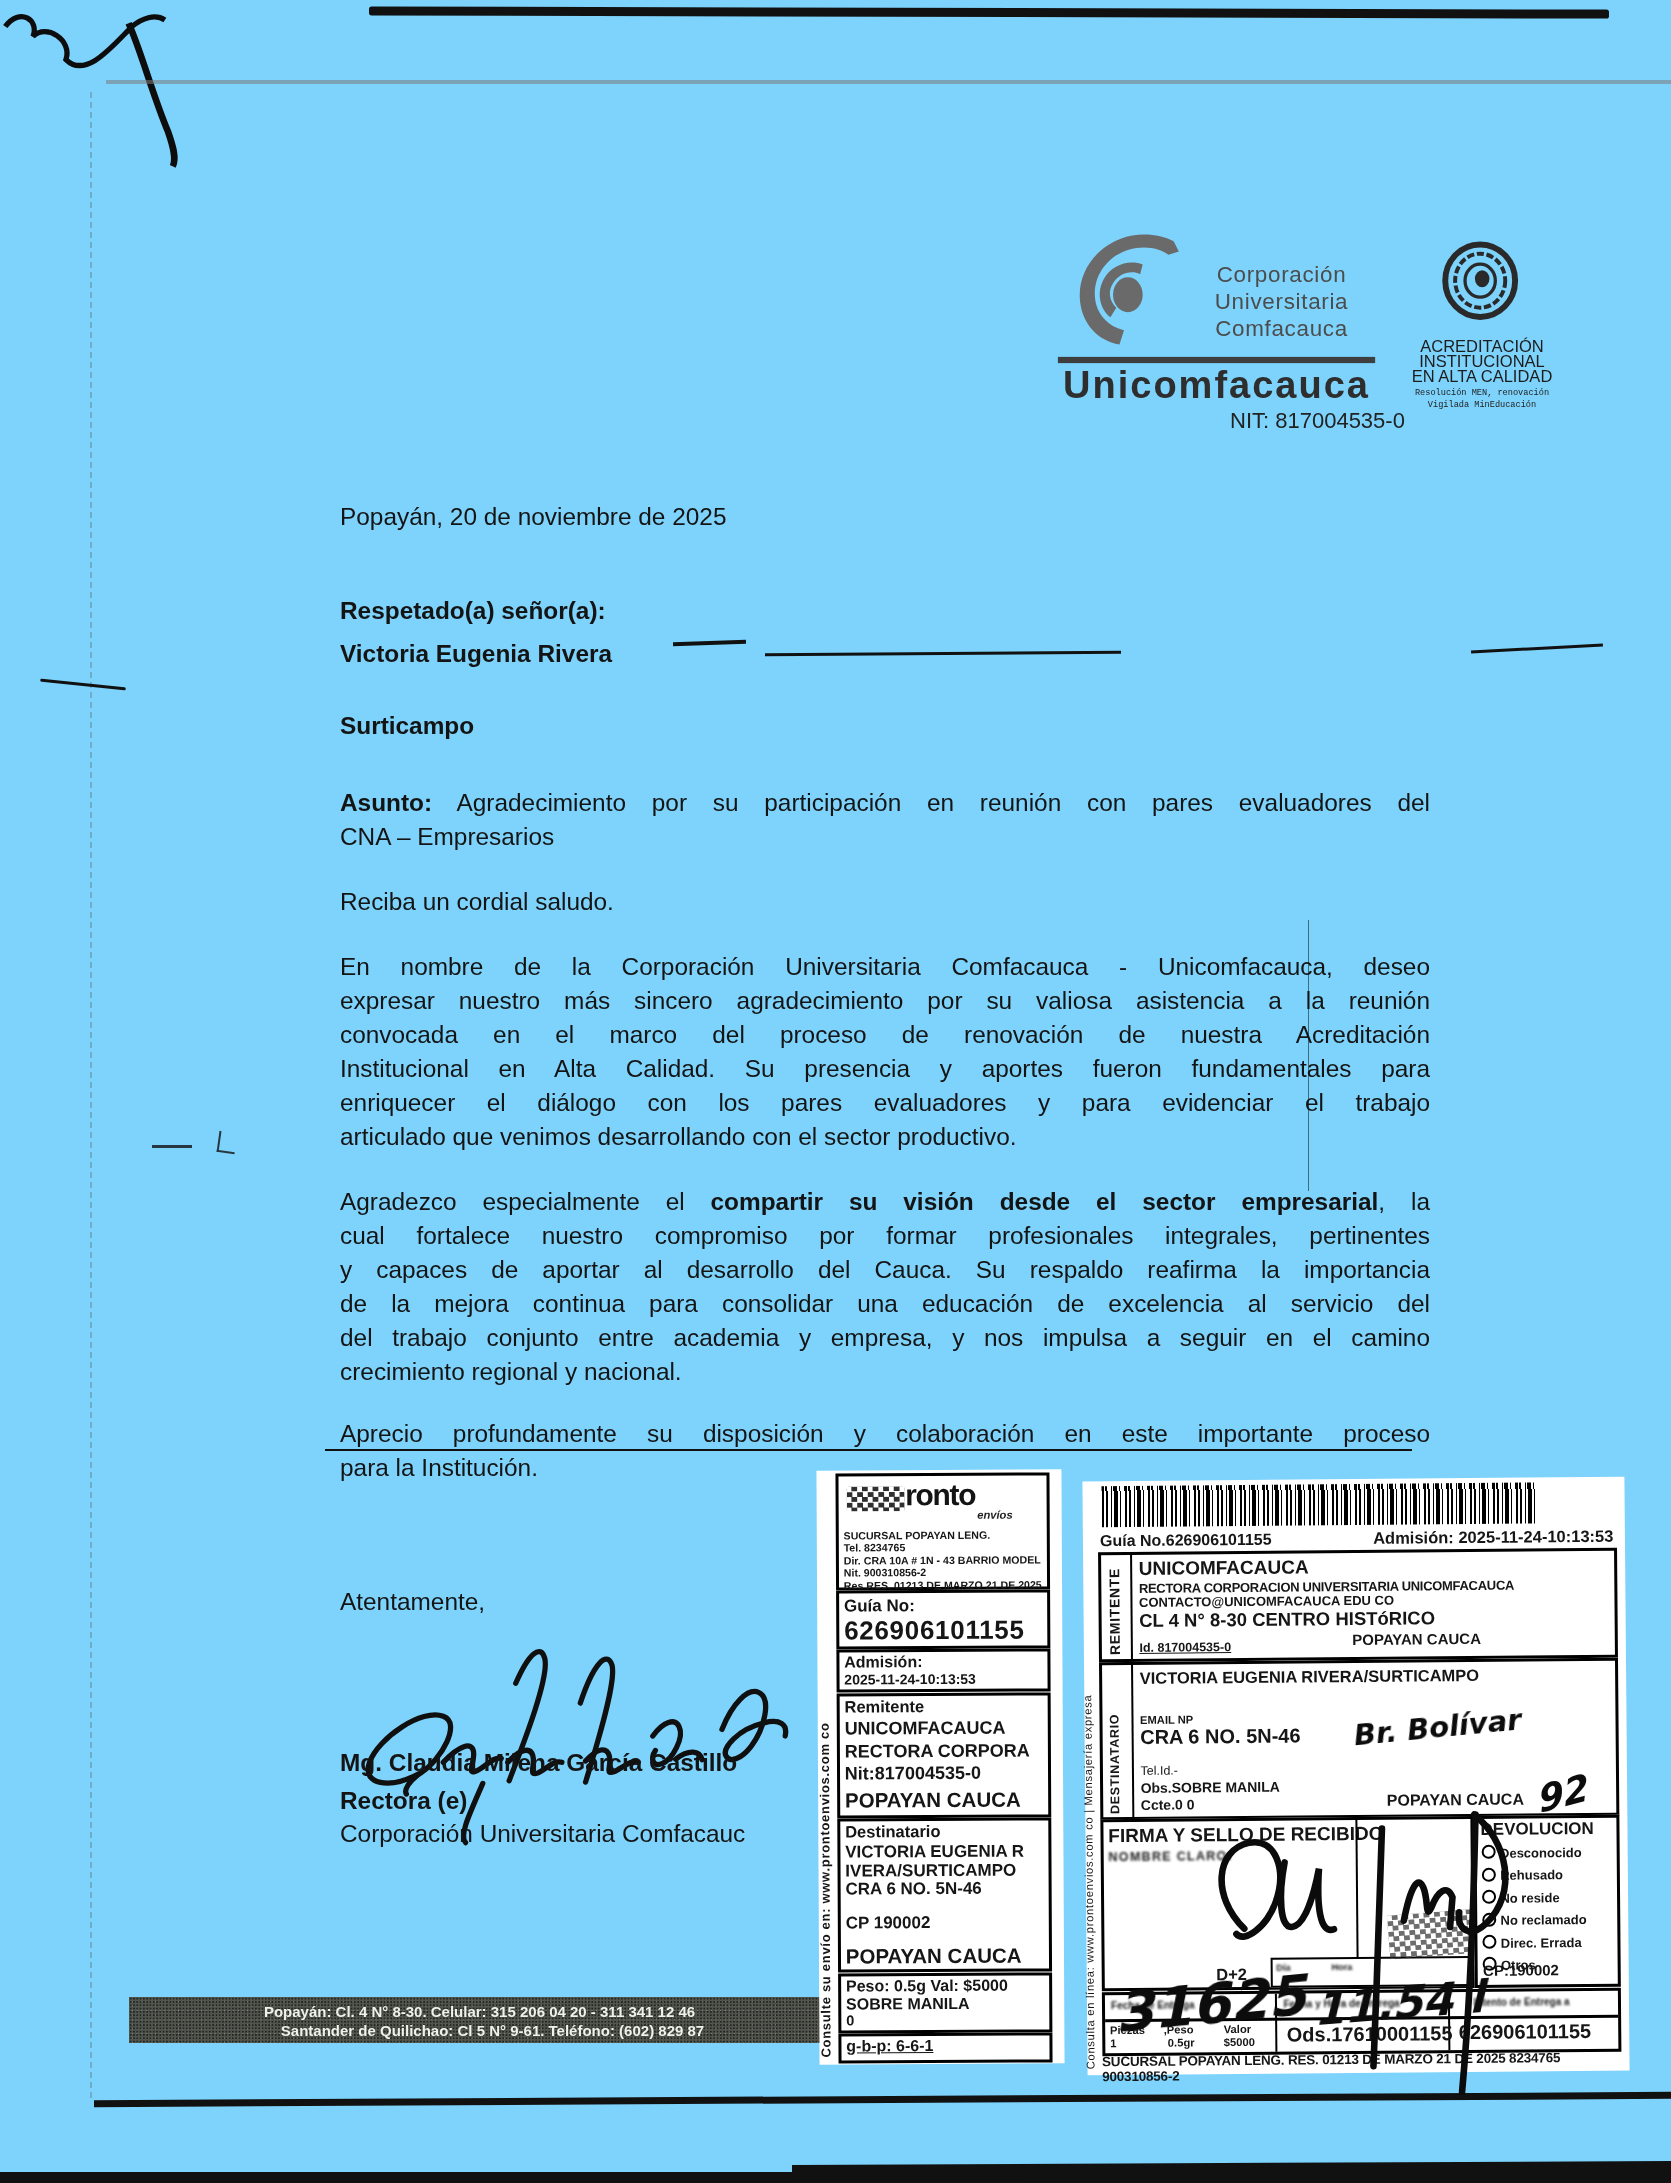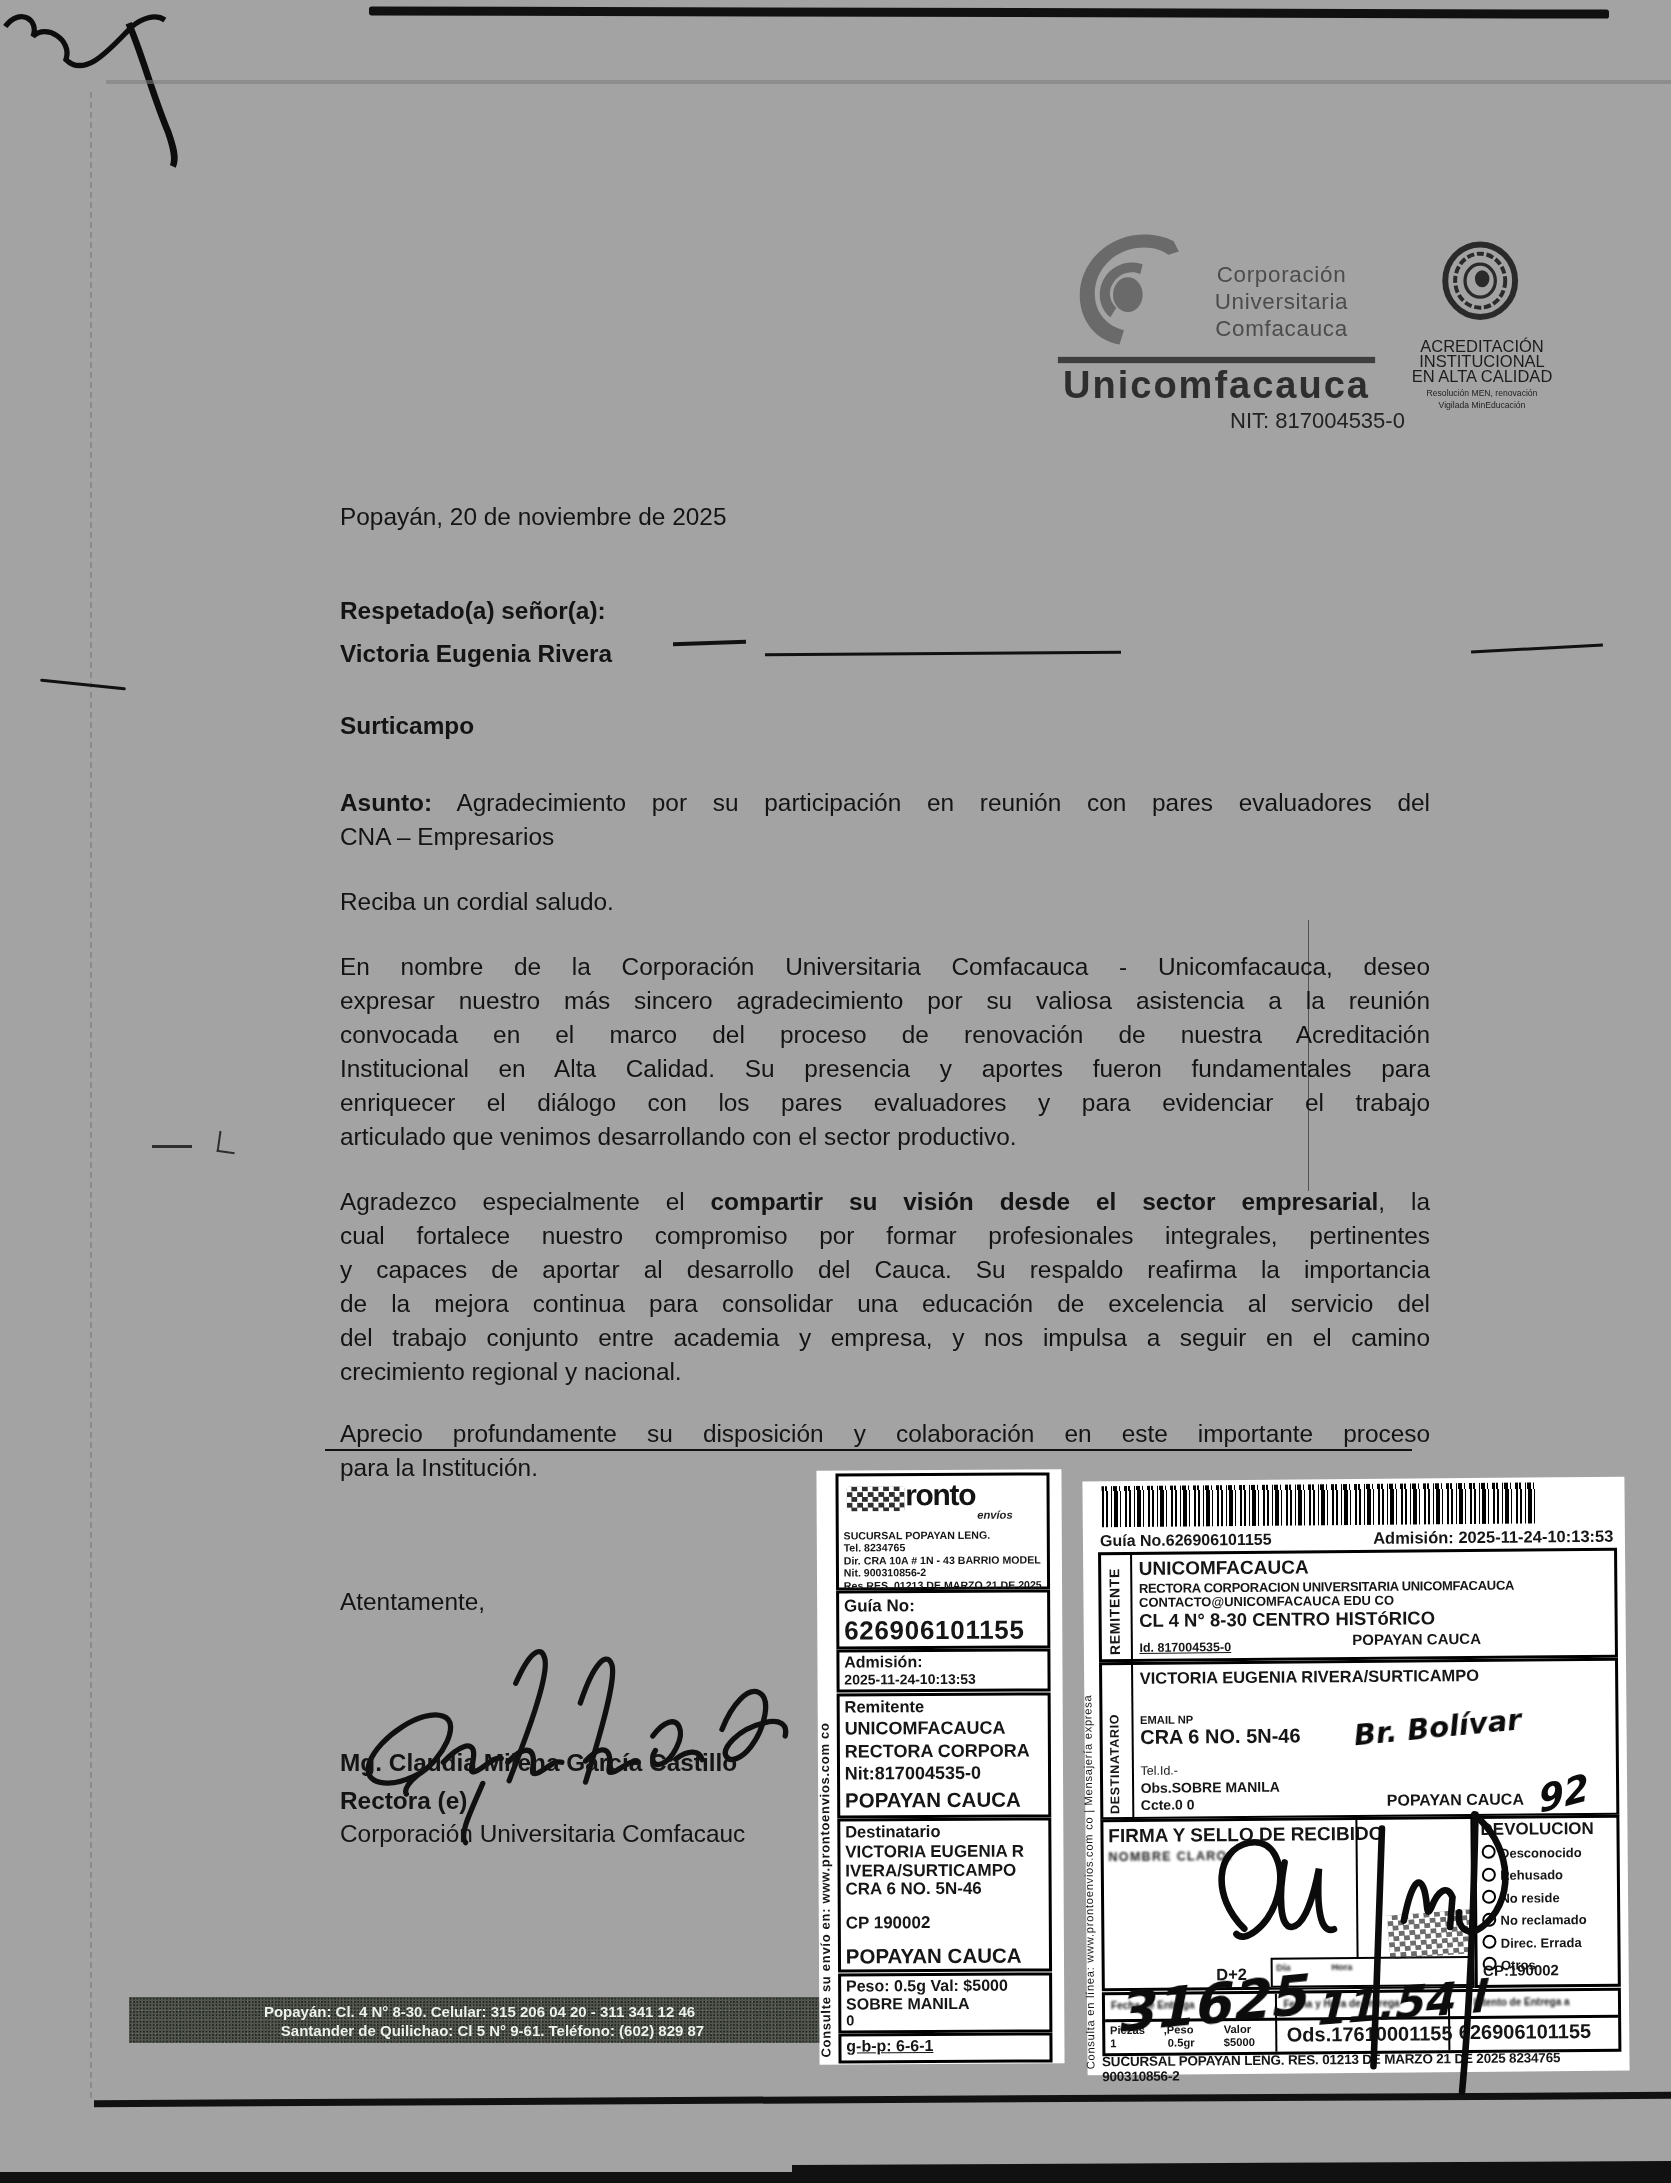--- a/index.html
+++ b/index.html
@@ -1,30 +1,30 @@
 <!DOCTYPE html>
 <html style="font-size:10.6px"><head>
 <meta charset="utf-8">
 <style>
   html,body{margin:0;padding:0;background:#e9e9e9;}
-  #page{position:relative;width:1672px;height:2183px;background:#a3a3a3;overflow:hidden;
+  #page{position:relative;width:1672px;height:2183px;background:#7dd3fc;overflow:hidden;
         font-family:"Liberation Sans",sans-serif;color:#161616;}
   .abs{position:absolute;}
   .b{font-weight:bold;}
   
   .ltr{font-size:24.4px;line-height:34px;color:#141414;}
   .col{left:340px;width:1090px;}
   .jline{text-align:justify;text-align-last:justify;}
   .jlast{text-align-last:left;}
   
   .orgname{font-size:22.4px;line-height:27px;color:#4c4c4c;text-align:center;letter-spacing:0.7px;}
   .brand{font-size:38px;font-weight:bold;color:#2e2e2e;letter-spacing:2px;text-align:center;}
   .nit{font-size:22px;color:#222;}
   .sealtxt{font-size:16.5px;line-height:15px;font-weight:normal;color:#1d1d1d;text-align:center;letter-spacing:0px;}
-  .fine{font-size:8.6px;color:#222;text-align:center;filter:blur(0.7px);}
+  .fine{font-size:8.6px;color:#222;text-align:center;filter:blur(0.7px);font-family:Liberation Mono, monospace;}
   
   .sticker{background:#fff;}
   .bx{position:absolute;border:3.3px solid #000;background:#fff;}
   .s16{font-size:10.6px;line-height:12.5px;font-weight:bold;}
   .vert{writing-mode:vertical-rl;transform:rotate(180deg);font-size:12.5px;font-weight:bold;letter-spacing:0.7px;white-space:nowrap;}
   .radio{display:inline-block;width:10px;height:10px;border:2px solid #000;border-radius:50%;margin-right:4px;vertical-align:-1.3px;}
   .blurred{filter:blur(0.9px);}
   .hand{font-family:"DejaVu Sans",sans-serif;font-style:italic;color:#0c0c0c;}
   .barcode{background:repeating-linear-gradient(90deg,#000 0 2.6px,#fff 2.6px 4px,#000 4px 6px,#fff 6px 9.2px,#000 9.2px 10.6px,#fff 10.6px 12px,#000 12px 16px,#fff 16px 18px,#000 18px 19px,#fff 19px 23px);}
   .checker{background:repeating-conic-gradient(#2f2f2f 0% 25%, transparent 0% 50%) 0 0/10.6px 10.6px;}

